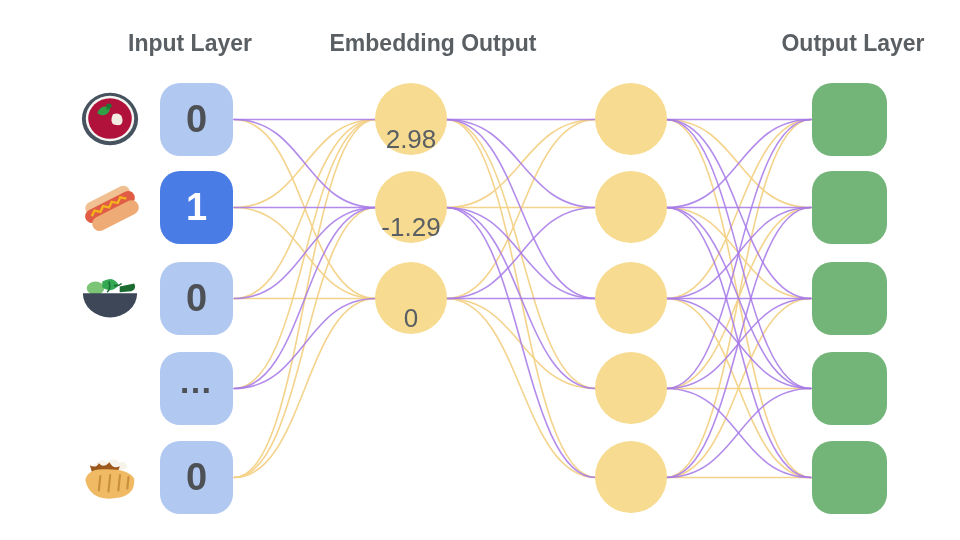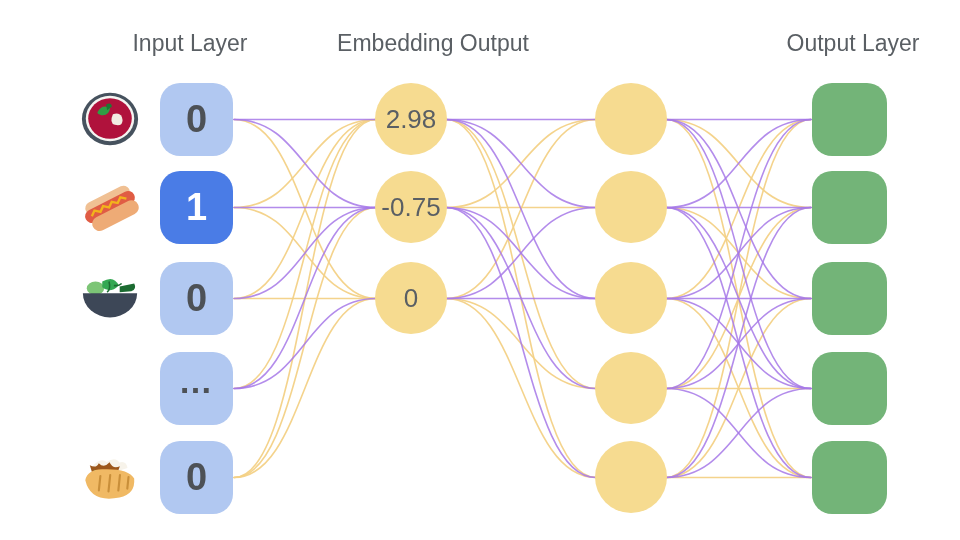--- a/index.html
+++ b/index.html
@@ -6,33 +6,33 @@
   body{
     width:960px;height:540px;position:relative;overflow:hidden;
     background:#ffffff;
     font-family:"Liberation Sans","DejaVu Sans",sans-serif;
     --input-inactive:#b1c8f1;--input-active:#4a7ce6;--node-yellow:#f6db90;
     --output-green:#73b478;--edge-purple:#a678e8;--edge-yellow:#f3d186;
     --text-dark:#5a5f64;--text-digit:#4d5156;--text-on-active:#ffffff;
   }
   .title{
     position:absolute;top:30px;width:260px;text-align:center;
-    font-size:23px;font-weight:400;color:var(--text-dark);
+    font-size:23px;font-weight:700;color:var(--text-dark);
   }
   #edges{position:absolute;left:0;top:0;z-index:0;}
   .node{position:absolute;z-index:1;display:flex;align-items:center;justify-content:center;}
   .sq{
     width:73px;height:73px;border-radius:20px;background:var(--input-inactive);
     font-size:38px;font-weight:700;color:var(--text-digit);left:160px;
   }
   .sq.active{background:var(--input-active);color:var(--text-on-active);}
   .sq .dots{letter-spacing:2px;font-size:34px;line-height:0;transform:translateY(-8px);}
   .circle{
     width:72px;height:72px;border-radius:50%;background:var(--node-yellow);
-    font-size:26px;font-weight:400;color:var(--text-dark);
+    font-size:26px;font-weight:400;color:var(--text-dark);align-items:flex-end;
   }
   .emb{left:375px;}
   .hid{left:595px;}
   .out{
     width:75px;height:73px;border-radius:20px;background:var(--output-green);left:812px;
   }
   .food{position:absolute;left:79px;width:62px;height:62px;z-index:1;}
   .food svg{width:100%;height:100%;display:block;}
 </style>
 </head>
@@ -154,21 +154,21 @@
     <span class="dots">…</span>
   </div>
 <div class="node sq" style="top:441px">
     <span>0</span>
   </div>
 
 <div class="node circle emb" style="top:83px">
     <span>2.98</span>
   </div>
 <div class="node circle emb" style="top:171px">
-    <span>-0.75</span>
+    <span>-1.29</span>
   </div>
 <div class="node circle emb" style="top:262px">
     <span>0</span>
   </div>
 
 <div class="node circle hid" style="top:83px"></div>
 <div class="node circle hid" style="top:171px"></div>
 <div class="node circle hid" style="top:262px"></div>
 <div class="node circle hid" style="top:352px"></div>
 <div class="node circle hid" style="top:441px"></div>

